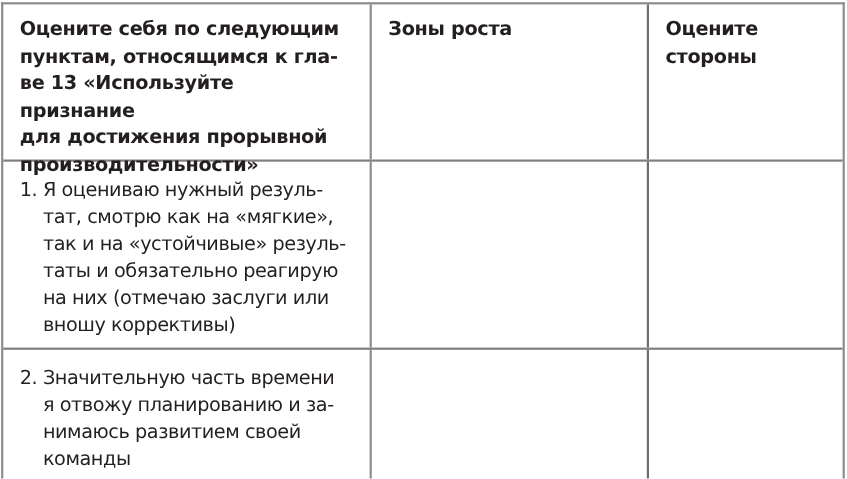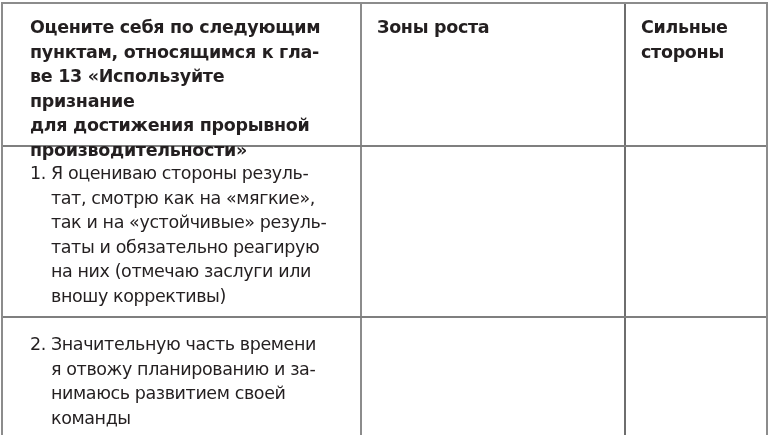--- a/index.html
+++ b/index.html
@@ -29,21 +29,20 @@
       display: flex;
       border-bottom: 2px solid #7f7f7f;
       box-sizing: border-box;
     }
     .row.last {
       border-bottom: none;
     }
     .cell {
       box-sizing: border-box;
       padding: 11px 15px 0 15px;
-      margin-left: 12px;
     }
     .cell.c1 { width: 333px; }
     .cell.c2 { width: 252px; border-left: 2px solid #8c8c8c; }
     .cell.c3 { flex: 1; border-left: 2px solid #6e6e6e; }
     .row.header { height: 143px; }
     .row.r1 { height: 171px; }
     .row.r2 { height: 120px; }
     .head-text {
       font-weight: bold;
       font-size: 17.5px;
@@ -75,29 +74,29 @@
       <div class="head-text">Оцените себя по следующим
 пунктам, относящимся к гла-
 ве 13 «Используйте признание
 для достижения прорывной
 производительности»</div>
     </div>
     <div class="cell c2">
       <div class="head-text">Зоны роста</div>
     </div>
     <div class="cell c3">
-      <div class="head-text">Сильные стороны</div>
+      <div class="head-text">Оцените стороны</div>
     </div>
   </div>
 
   <div class="row r1">
     <div class="cell c1">
       <div class="item">
         <span class="num">1.</span>
-        <span class="txt">Я оцениваю стороны резуль-
+        <span class="txt">Я оцениваю нужный резуль-
 тат, смотрю как на «мягкие»,
 так и на «устойчивые» резуль-
 таты и обязательно реагирую
 на них (отмечаю заслуги или
 вношу коррективы)</span>
       </div>
     </div>
     <div class="cell c2"></div>
     <div class="cell c3"></div>
   </div>

